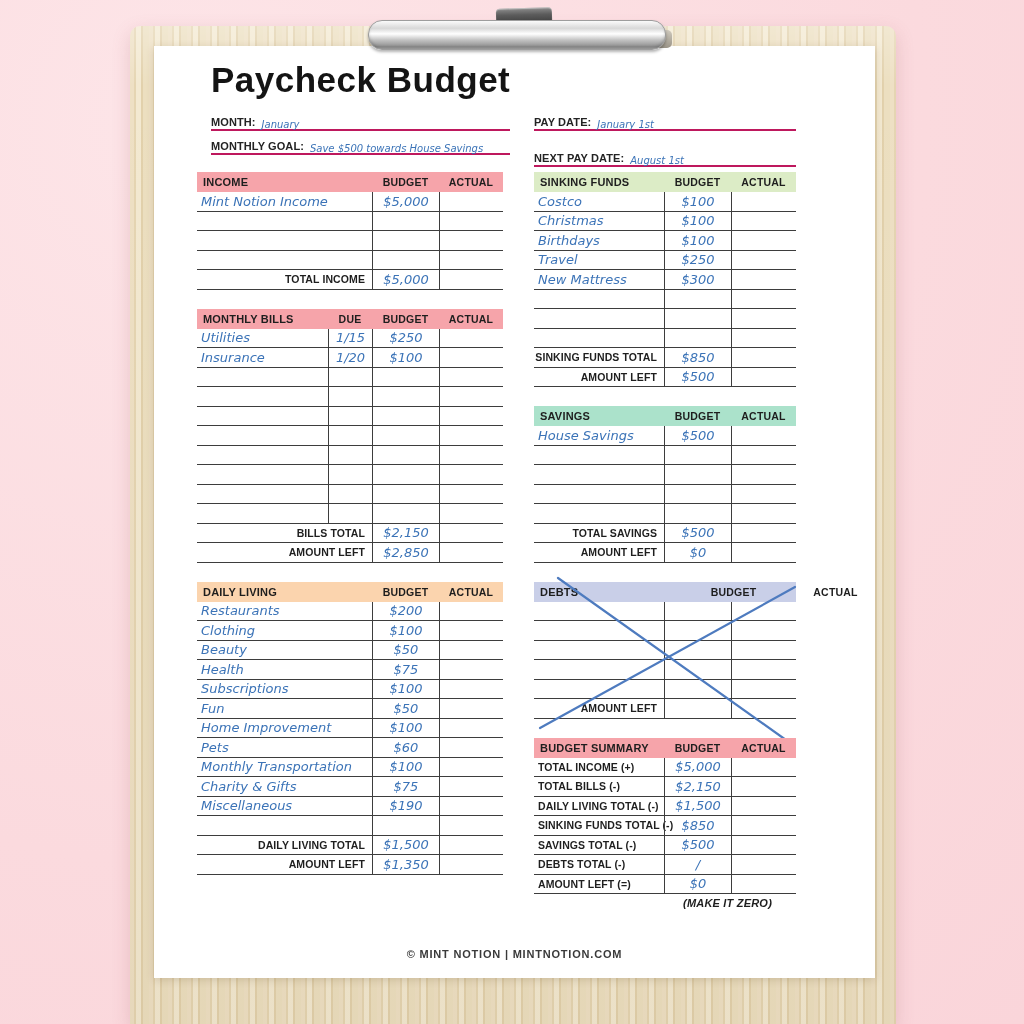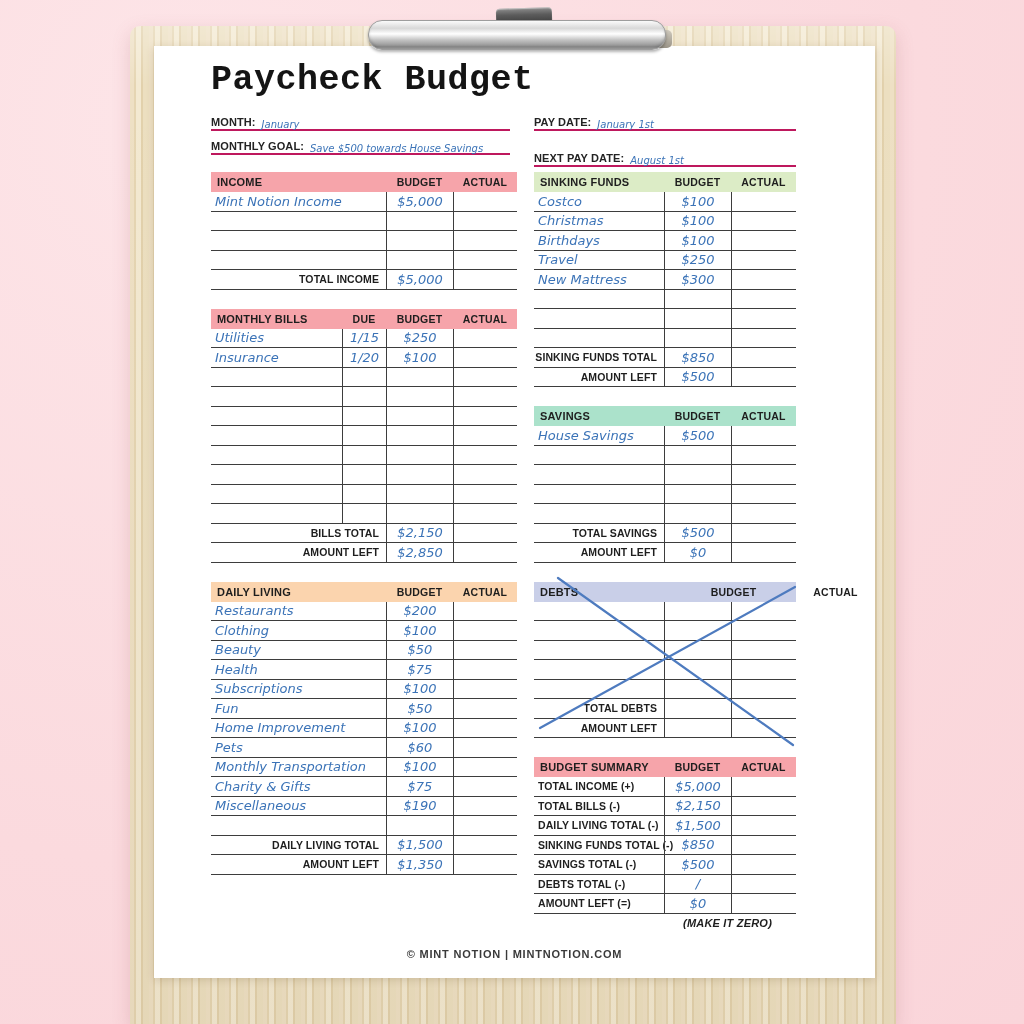--- a/index.html
+++ b/index.html
@@ -38,34 +38,34 @@
   .clip-knob{
     position:absolute;right:-8px;top:22px;width:18px;height:18px;border-radius:5px;
     background:linear-gradient(180deg,#cfc9bd,#9a9488);
   }
   .clip-bar{
     position:absolute;left:0;top:12px;width:296px;height:28px;border-radius:14px;
     background:linear-gradient(180deg,#fbfbfb 0%,#d8d8d8 26%,#ffffff 46%,#c2c2c2 68%,#8f8f8f 92%,#b9b9b9 100%);
     border:1px solid #9d9d9d;box-shadow:0 2px 3px rgba(0,0,0,.3), inset 0 -2px 3px rgba(0,0,0,.18);
   }
   
-  .page-title{position:absolute;left:57px;top:14px;font-family:Liberation Mono, monospace;
+  .page-title{position:absolute;left:57px;top:14px;font-family:Liberation Sans, sans-serif;
     font-weight:700;font-size:35px;letter-spacing:.5px;color:#141414;}
   .field{position:absolute;height:22px;border-bottom:2px solid #be185d;
     display:flex;align-items:flex-end;gap:6px;padding-bottom:1px;}
   .f-label{font-weight:700;font-size:11px;color:#232323;letter-spacing:.1px;white-space:nowrap;}
   .f-value{font-family:"DejaVu Sans",sans-serif;font-style:italic;font-size:10px;
     color:#3b73b7;white-space:nowrap;position:relative;top:2px;}
   #field-month{left:57px;top:60px;width:299px;}
   #field-goal{left:57px;top:84px;width:299px;}
   #field-paydate{left:380px;top:60px;width:262px;}
   #field-nextpay{left:380px;top:96px;width:262px;}
   
   .col{position:absolute;top:126px;}
-  #col-left{left:57px;width:306px;}
+  #col-left{left:43px;width:306px;}
   #col-right{left:380px;width:262px;}
   .tbl{position:relative;}
   .tbl + .tbl{margin-top:19px;}
   .thead{display:grid;height:20px;align-items:center;}
   .row{display:grid;height:19.5px;border-bottom:1.6px solid #3d3d3d;align-items:center;box-sizing:border-box;}
   .side-left .thead,.side-left .row{grid-template-columns:175px 67px 64px;}
   .side-left.hasdue .thead,.side-left.hasdue .row{grid-template-columns:131px 44px 67px 64px;}
   .side-right .thead,.side-right .row{grid-template-columns:130px 67px 65px;}
   .t-title{font-weight:700;font-size:11px;color:#1e1e1e;padding-left:6px;letter-spacing:.2px;}
   .t-col{font-weight:700;font-size:10.5px;color:#1e1e1e;text-align:center;letter-spacing:.2px;}
@@ -423,25 +423,20 @@
           <div class="cell lab hand"></div>
           <div class="cell mid hand cell-b"></div>
           <div class="cell mid hand cell-a"></div>
         </div>
         <div class="row">
           <div class="cell lab hand"></div>
           <div class="cell mid hand cell-b"></div>
           <div class="cell mid hand cell-a"></div>
         </div>
         <div class="row">
-          <div class="cell total-label">TOTAL DEBTS</div>
-          <div class="cell mid hand cell-b"></div>
-          <div class="cell mid hand cell-a"></div>
-        </div>
-        <div class="row">
           <div class="cell total-label">AMOUNT LEFT</div>
           <div class="cell mid hand cell-b"></div>
           <div class="cell mid hand cell-a"></div>
         </div>
         <svg class="cross" viewBox="0 0 262 157">
           <line x1="24" y1="-4" x2="259" y2="163" stroke="#4e7bbf" stroke-width="2.2" stroke-linecap="round"></line>
           <line x1="6" y1="146" x2="261" y2="5" stroke="#4e7bbf" stroke-width="2.2" stroke-linecap="round"></line>
         </svg>
       </section>
       <section class="tbl side-right">

